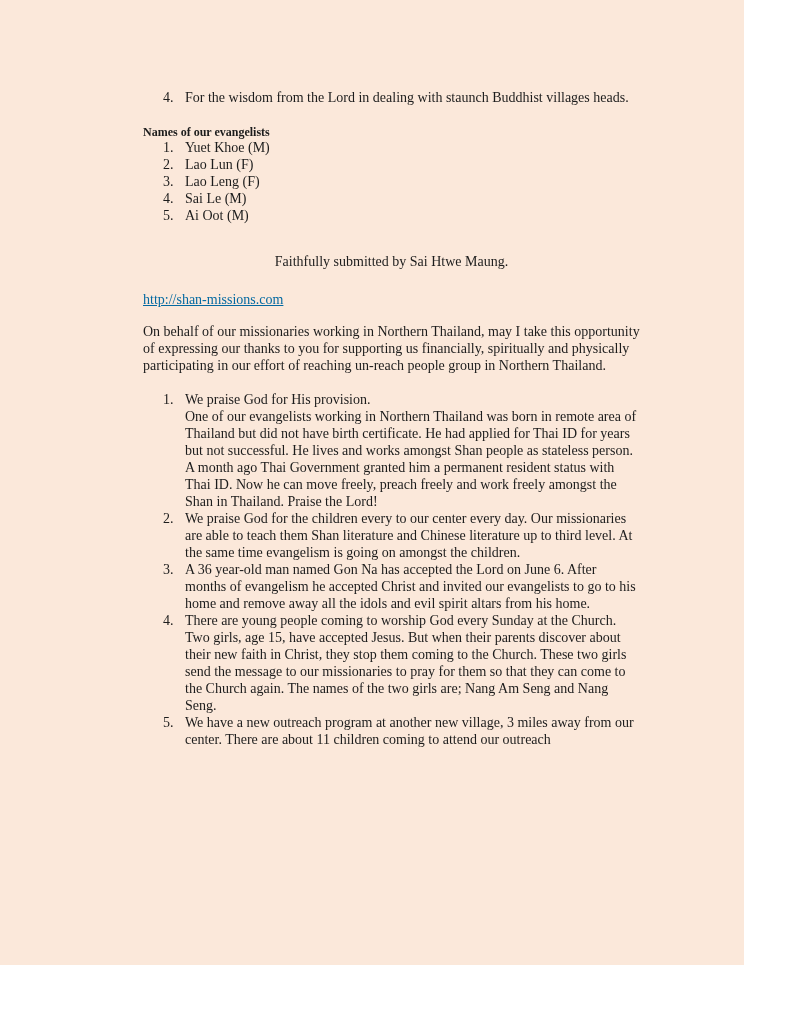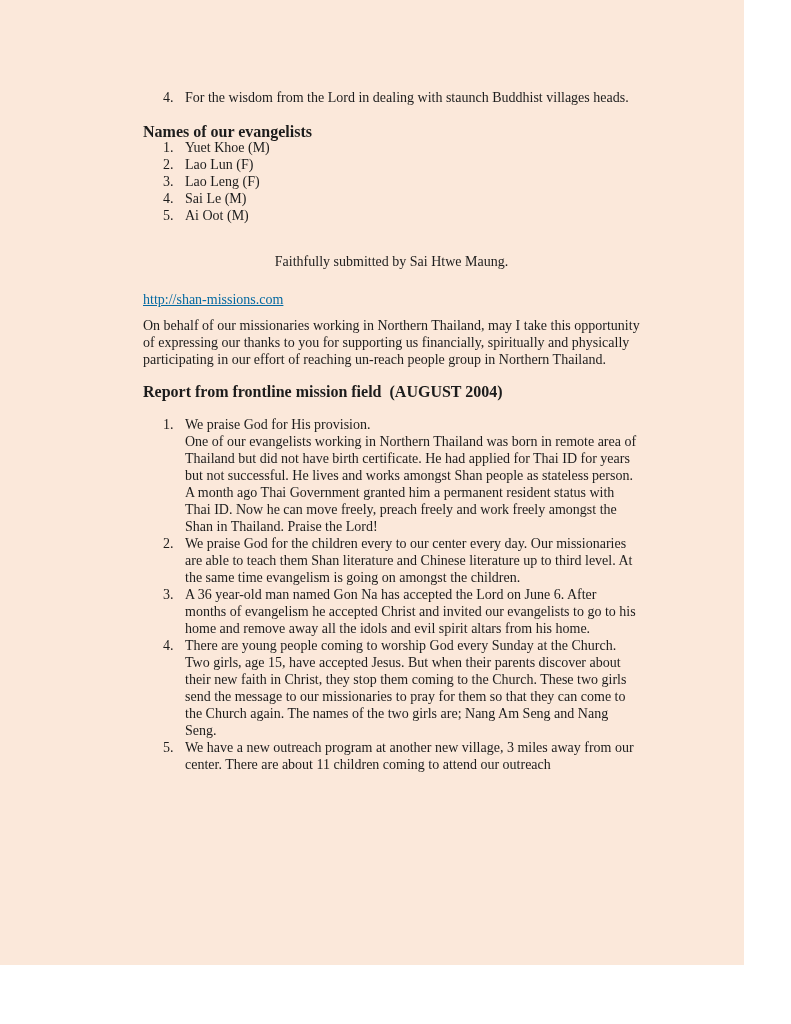--- a/index.html
+++ b/index.html
@@ -20,30 +20,30 @@
   .content {
     padding: 89px 104px 0 143px;
     font-size: 14px;
     line-height: 17px;
   }
   .li { display: flex; }
   .num { flex: 0 0 22px; margin-left: 20px; }
   .li-text { flex: 1; }
   .h-small {
     font-weight: bold;
-    font-size: 16px;
+    font-size: 12px;
     line-height: 14px;
     white-space: pre-wrap;
   }
   .bold { font-weight: normal; text-align: center; }
   .evangelists-heading { margin-top: 19px; }
   .submission { margin-top: 29px; }
   .website { margin-top: 21px; }
   .salutation { margin-top: 34px; }
-  .intro { margin-top: 9px; }
+  .intro { margin-top: 15px; }
   .report-heading { margin-top: 17px; }
   .report-list { margin-top: 17px; }
   a.site-link { color: #0369a1; text-decoration: underline; }
 </style>
 </head>
 <body>
 
 <div class="page">
   <div class="content">
 
@@ -79,21 +79,20 @@
     <div class="submission bold">
       <div>Faithfully submitted by Sai Htwe Maung.</div>
     </div>
 
     <div class="website">
       <div><a href="#" class="site-link">http://shan-missions.com</a></div>
     </div>
 
     <div class="intro">On behalf of our missionaries working in Northern Thailand, may I take this opportunity of expressing our thanks to you for supporting us financially, spiritually and physically participating in our effort of reaching un-reach people group in Northern Thailand.</div>
 
-    <div class="h-small report-heading">Report from frontline mission field  (AUGUST 2004)</div>
     <div class="report-list">
       <div class="li">
         <span class="num">1.</span>
         <span class="li-text">
           <div>We praise God for His provision.</div>
           <div>One of our evangelists working in Northern Thailand was born in remote area of Thailand but did not have birth certificate. He had applied for Thai ID for years but not successful. He lives and works amongst Shan people as stateless person.</div>
           <div>A month ago Thai Government granted him a permanent resident status with Thai ID. Now he can move freely, preach freely and work freely amongst the Shan in Thailand. Praise the Lord!</div>
         </span>
       </div>
       <div class="li">

